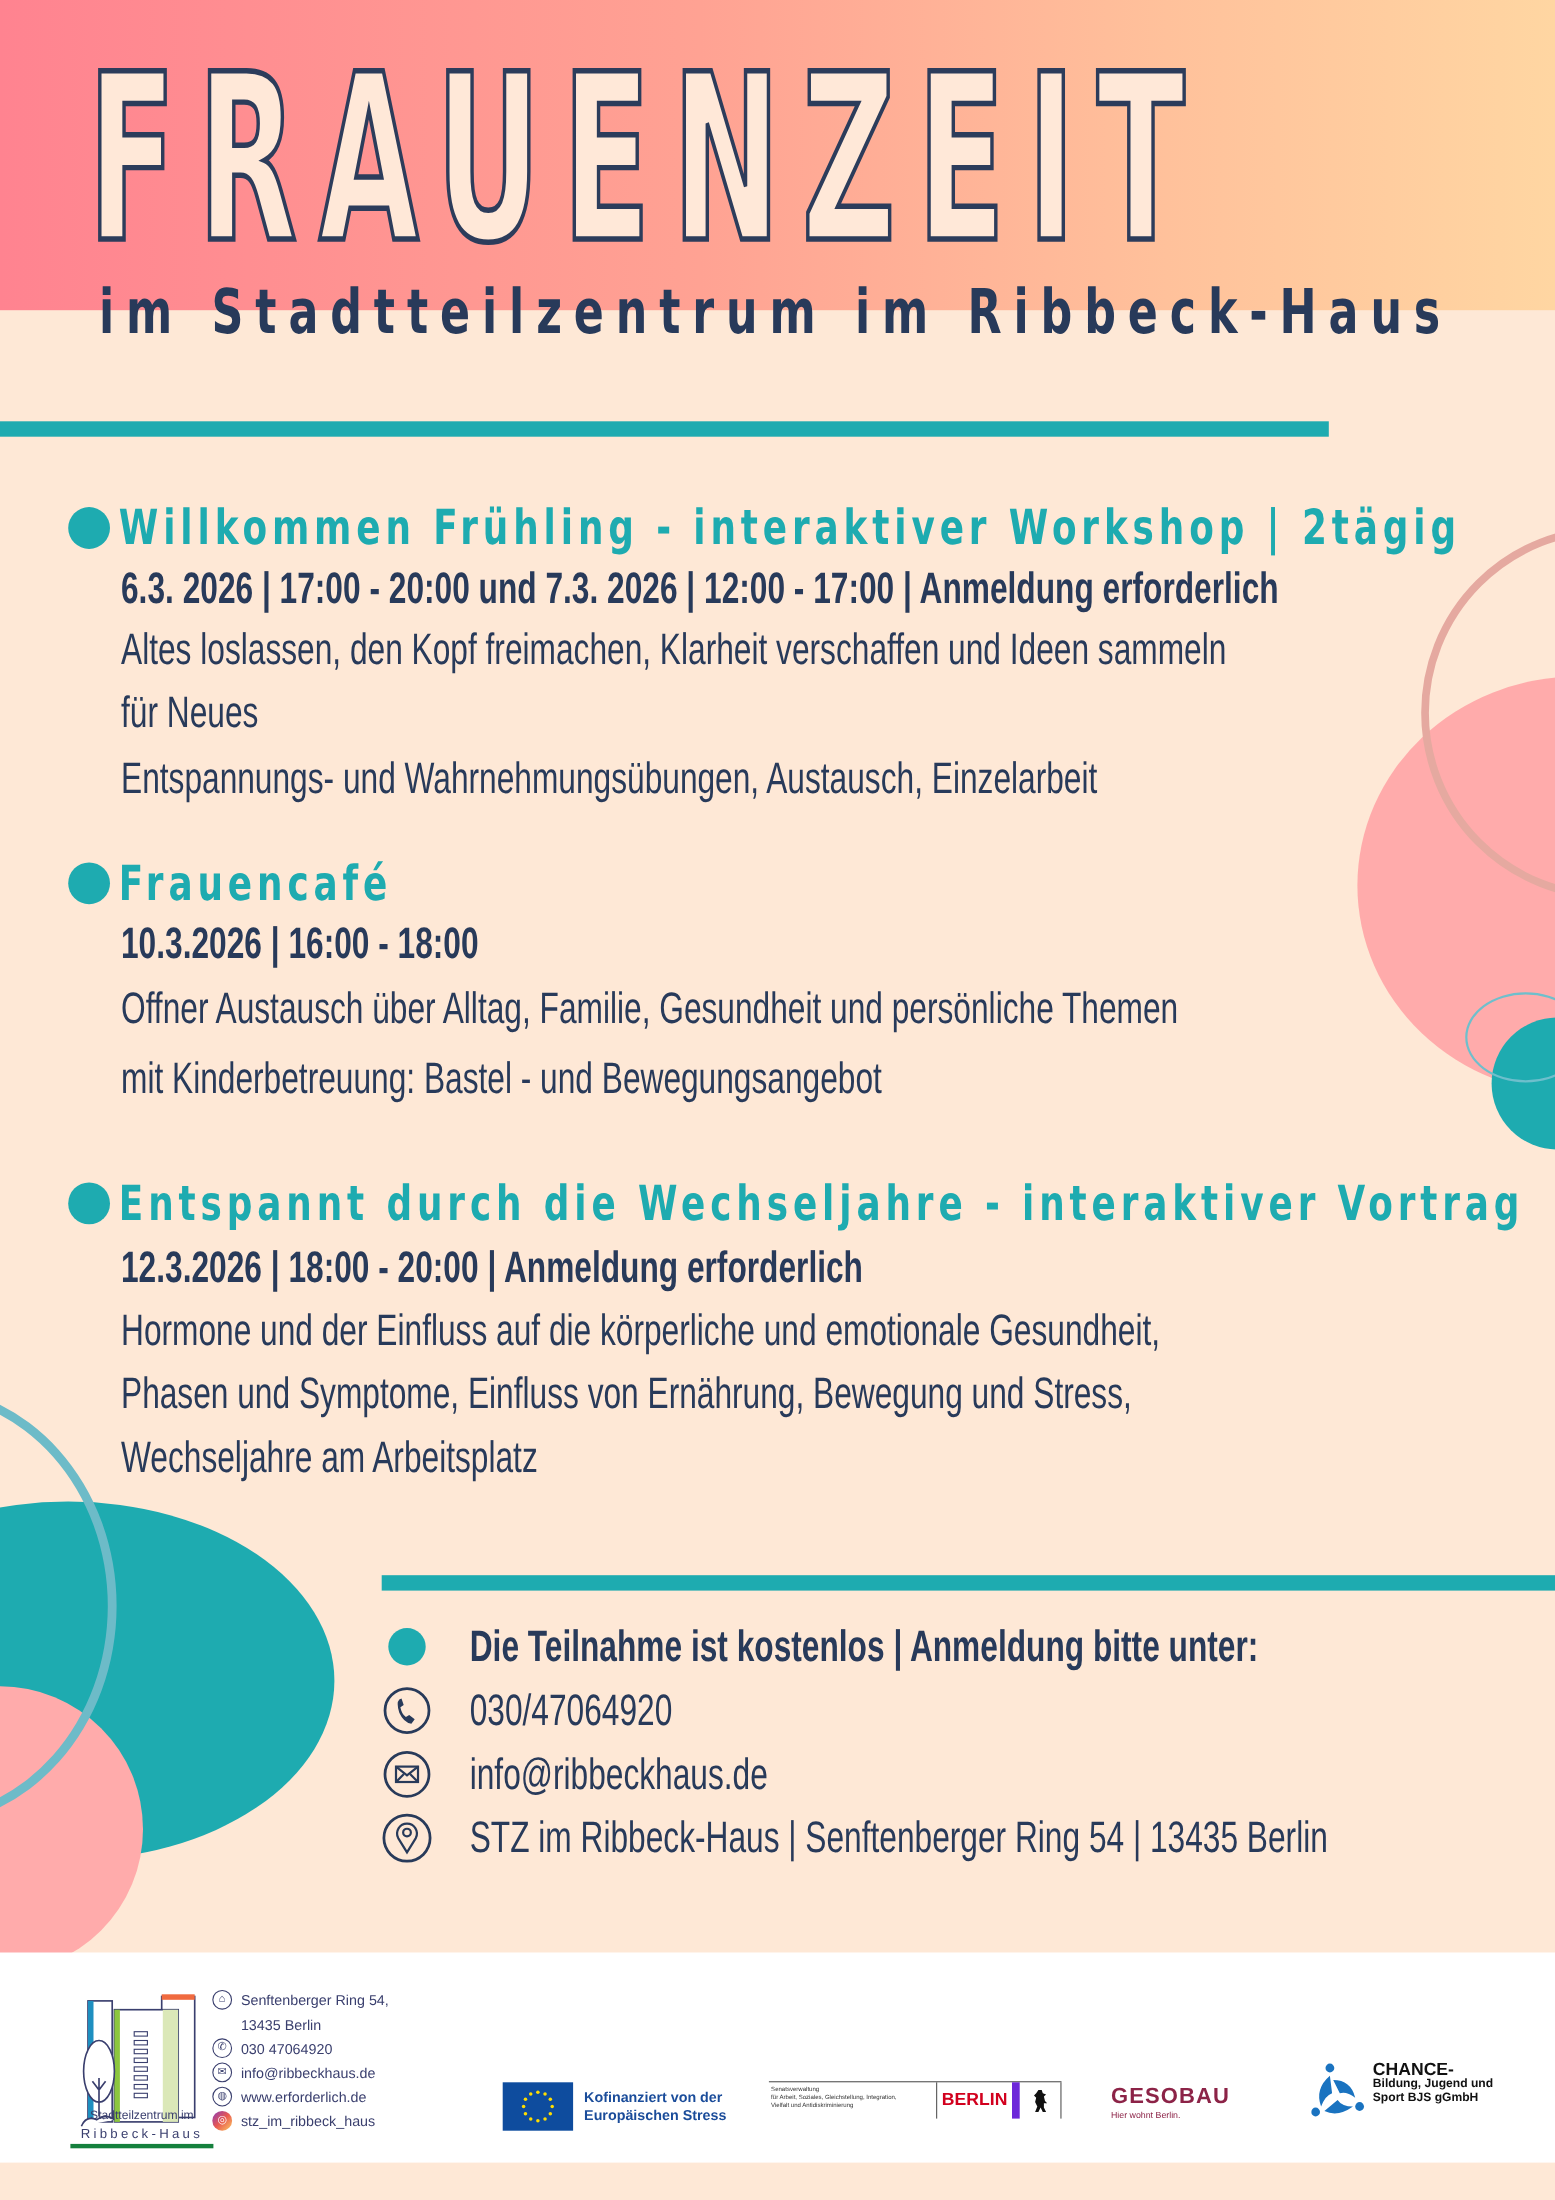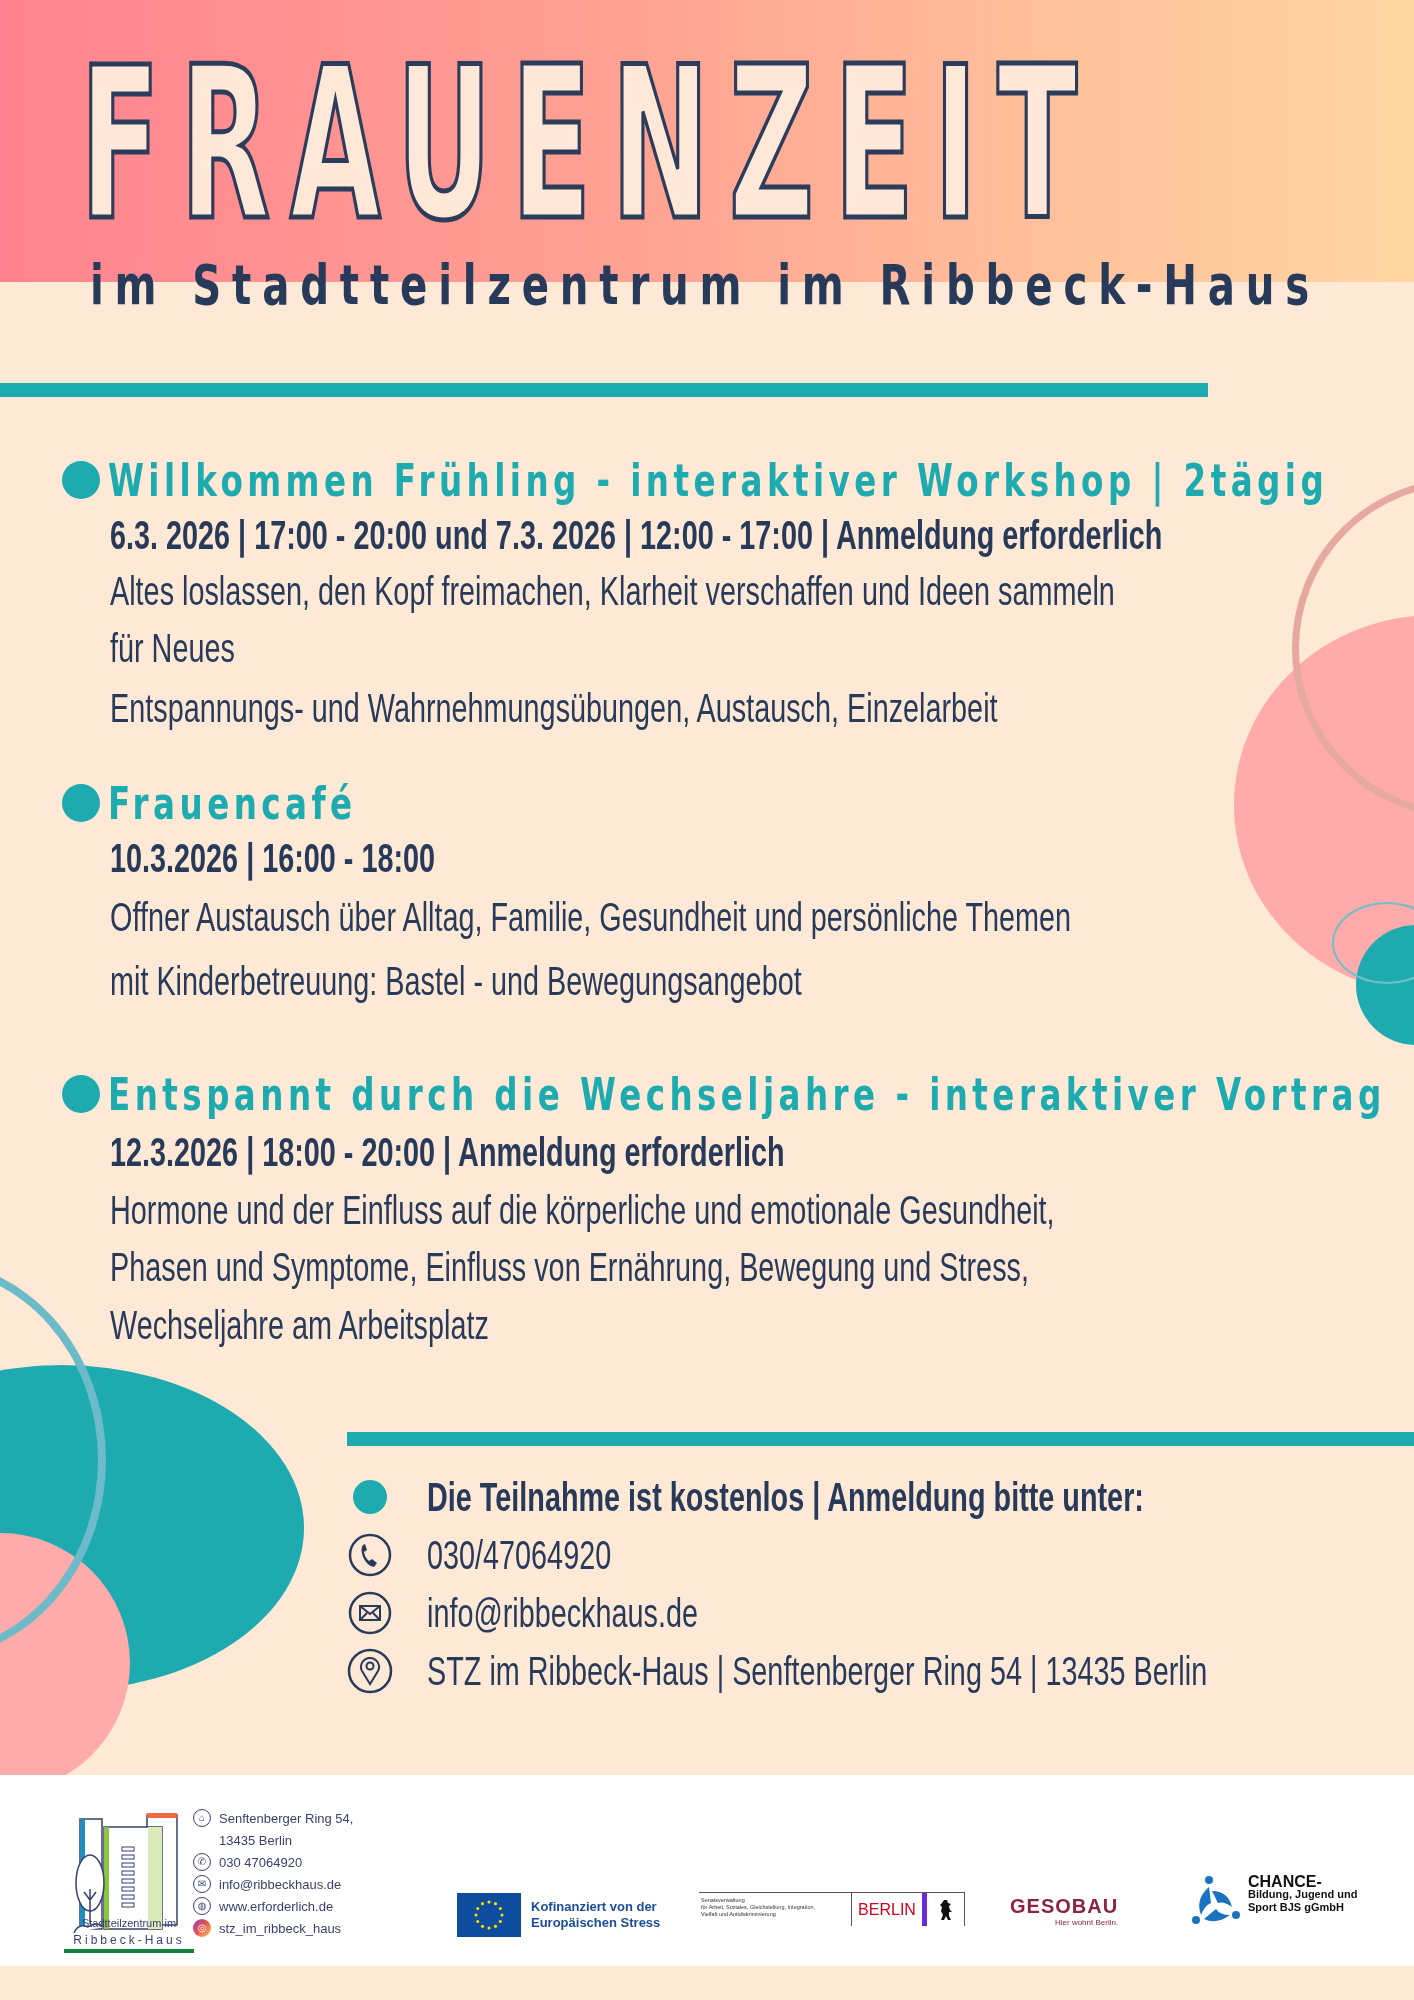--- a/index.html
+++ b/index.html
@@ -103,25 +103,25 @@
   .stz-line .ic.insta { border: none; background: linear-gradient(135deg,#8a3ab9,#e95950,#fccc63); color: #fff; }
   .stz-line.indent { padding-left: 26px; }
   .eu-logo { position: absolute; left: 457px; top: 118px; display: flex; align-items: center; }
   .eu-flag { width: 64px; height: 44px; background: #0e4c9e; position: relative; }
   .eu-text { margin-left: 10px; font-size: 13px; font-weight: bold; color: #1a4c9a; line-height: 16px; }
   .berlin-logo {
     position: absolute; left: 699px; top: 117px; width: 266px; height: 34px;
     border-top: 1px solid #555; display: flex;
   }
   .berlin-small { width: 153px; font-size: 5.5px; line-height: 7px; color: #333; padding: 4px 2px; border-right: 1px solid #555; }
-  .berlin-word { width: 75px; font-size: 16px; font-weight: normal; color: #d2001e; display: flex; align-items: center; justify-content: center; border-right: 5px solid #6d28d9; }
+  .berlin-word { width: 75px; font-size: 16px; font-weight: bold; color: #d2001e; display: flex; align-items: center; justify-content: center; border-right: 7px solid #6d28d9; }
   .berlin-bear { width: 38px; display: flex; align-items: center; justify-content: center; font-size: 16px; border-right: 1px solid #555; }
   .gesobau { position: absolute; left: 1010px; top: 120px; }
   .gesobau-name { font-size: 20px; font-weight: bold; color: #8c2347; letter-spacing: 1px; }
-  .gesobau-tag { font-size: 8px; color: #8c2347; text-align: right; }
+  .gesobau-tag { font-size: 8px; color: #8c2347; text-align: left; }
   .chance { position: absolute; left: 1192px; top: 100px; display: flex; }
   .chance-text { margin-left: 6px; font-size: 11px; font-weight: bold; color: #111; line-height: 13px; }
   .chance-text .big { font-size: 16px; }
 </style>
 </head>
 <body>
 
 <div class="header">
   <div class="title">FRAUENZEIT</div>
   <div class="subtitle">im Stadtteilzentrum im Ribbeck-Haus</div>

